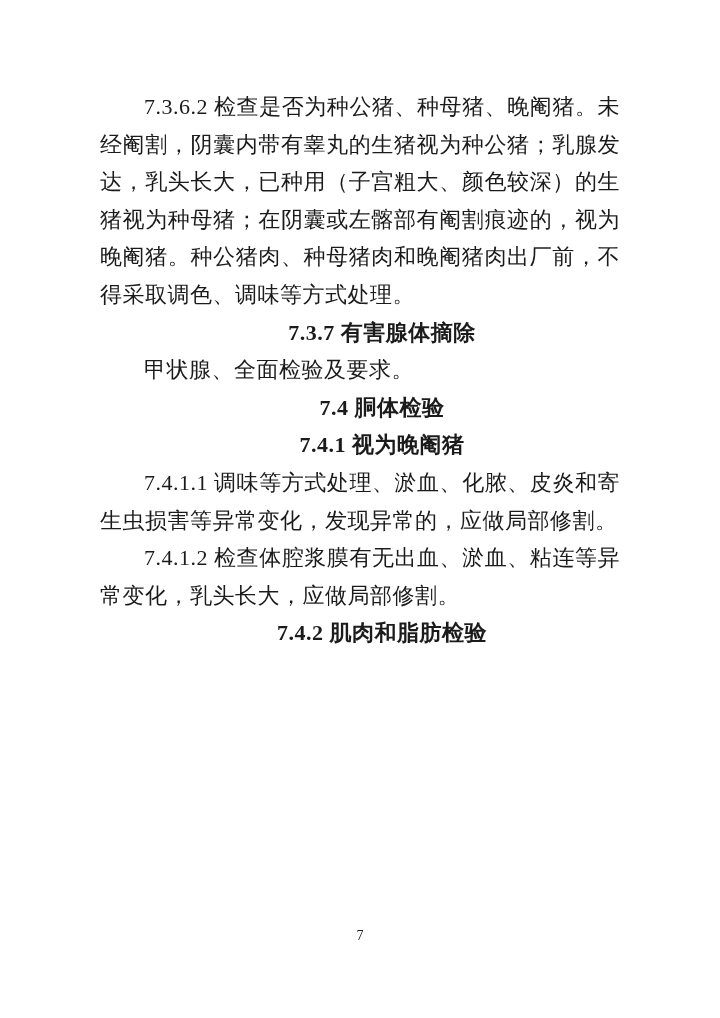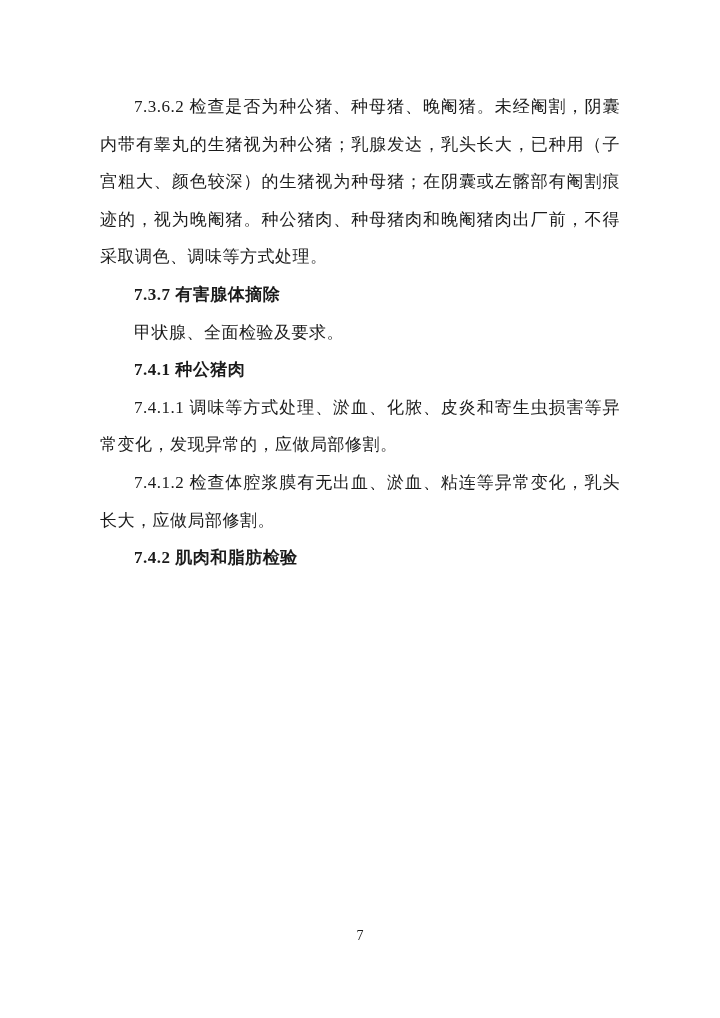--- a/index.html
+++ b/index.html
@@ -19,50 +19,51 @@
   }
   .content {
     position: absolute;
     left: 100px;
     top: 88px;
     width: 520px;
   }
   .content p {
     margin: 0;
     padding: 0;
-    font-size: 17px;
+    font-size: 22px;
     line-height: 37.6px;
     text-indent: 2em;
     text-align: justify;
     text-justify: inter-character;
     letter-spacing: 0.5px;
     word-break: break-all;
   }
   .content p.heading {
     font-weight: bold;
-    text-align: left;
+    text-align: center;
   }
   .footer {
     position: absolute;
     left: 0;
     top: 926px;
     width: 720px;
     text-align: center;
     font-size: 14px;
     line-height: 20px;
     color: #1b1b1b;
   }
 </style>
 </head>
 <body>
 
 <div class="page">
   <div class="content">
     <p class="body">7.3.6.2 检查是否为种公猪、种母猪、晚阉猪。未经阉割，阴囊内带有睾丸的生猪视为种公猪；乳腺发达，乳头长大，已种用（子宫粗大、颜色较深）的生猪视为种母猪；在阴囊或左髂部有阉割痕迹的，视为晚阉猪。种公猪肉、种母猪肉和晚阉猪肉出厂前，不得采取调色、调味等方式处理。</p>
     <p class="heading">7.3.7 有害腺体摘除</p>
     <p class="body">甲状腺、全面检验及要求。</p>
-    <p class="heading">7.4.1 种公猪肉</p>
+    <p class="heading">7.4 胴体检验</p>
+    <p class="heading">7.4.1 视为晚阉猪</p>
     <p class="body">7.4.1.1 调味等方式处理、淤血、化脓、皮炎和寄生虫损害等异常变化，发现异常的，应做局部修割。</p>
     <p class="body">7.4.1.2 检查体腔浆膜有无出血、淤血、粘连等异常变化，乳头长大，应做局部修割。</p>
     <p class="heading">7.4.2 肌肉和脂肪检验</p>
   </div>
   <div class="footer">7</div>
 </div>
 
 </body></html>

